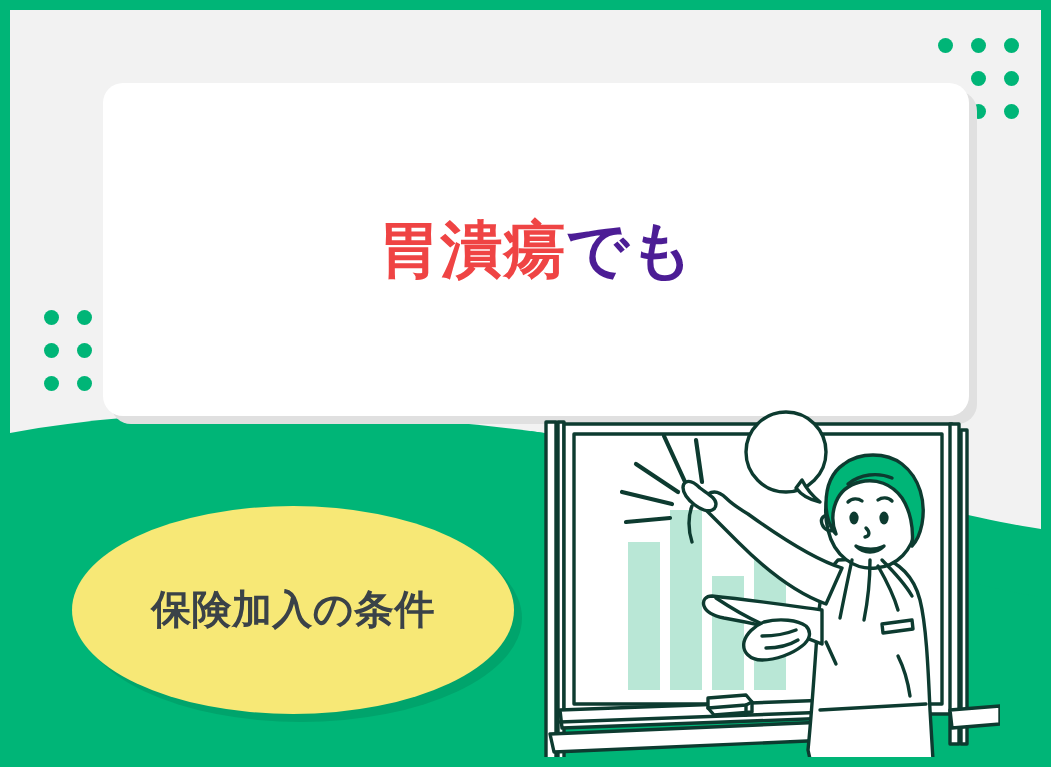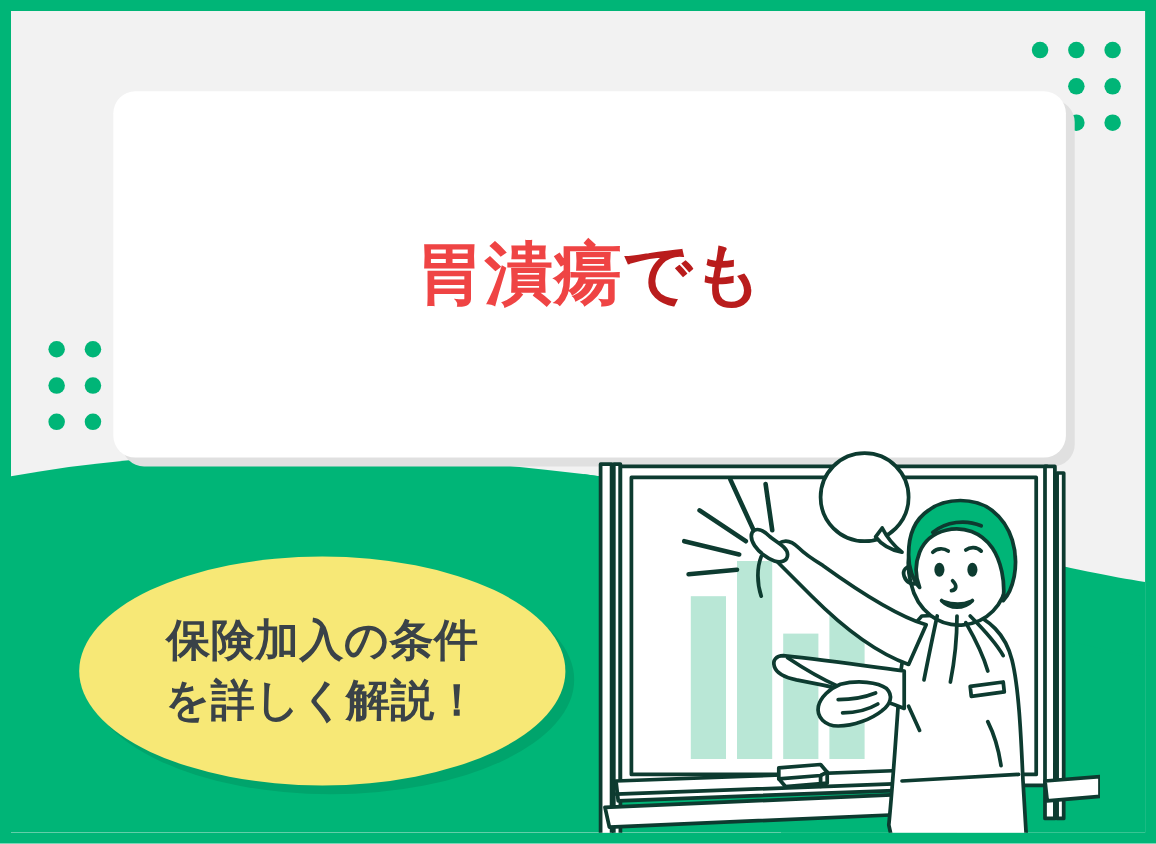--- a/index.html
+++ b/index.html
@@ -96,21 +96,21 @@
   .headline {
     margin: 0;
     text-align: center;
     font-weight: 700;
     font-size: 62px;
     line-height: 1.34;
     letter-spacing: 0.01em;
     white-space: nowrap;
   }
   .hl-accent { color: #ef4444; }
-  .hl-main   { color: #b91c1c; text-align: center; }
+  .hl-main   { color: #4c1d95; text-align: center; }
 
   
   .oval-shadow {
     position: absolute;
     left: 70px;
     top: 504px;
     width: 442px;
     height: 208px;
     border-radius: 50%;
     background: #00a46c;
@@ -184,21 +184,20 @@
     </div>
 
     <div class="card-shadow"></div>
     <div class="card">
       <h1 class="headline"><span class="hl-accent">胃潰瘍</span><span class="hl-main">でも</span></h1>
     </div>
 
     <div class="oval-shadow"></div>
     <div class="oval">
       <span class="oval-line">保険加入の条件</span>
-      <span class="oval-line">を詳しく解説！</span>
     </div>
 
     <div class="illustration">
       <svg viewBox="0 0 470 367" aria-hidden="true">
         <g fill="none" stroke="#0d3b30" stroke-width="3.4" stroke-linecap="round" stroke-linejoin="round">
 
           <rect x="16" y="12" width="10" height="348" fill="#ffffff"></rect>
           <rect x="28" y="12" width="6" height="348" fill="#ffffff"></rect>
 
           <rect x="34" y="14" width="388" height="290" fill="#ffffff"></rect>

